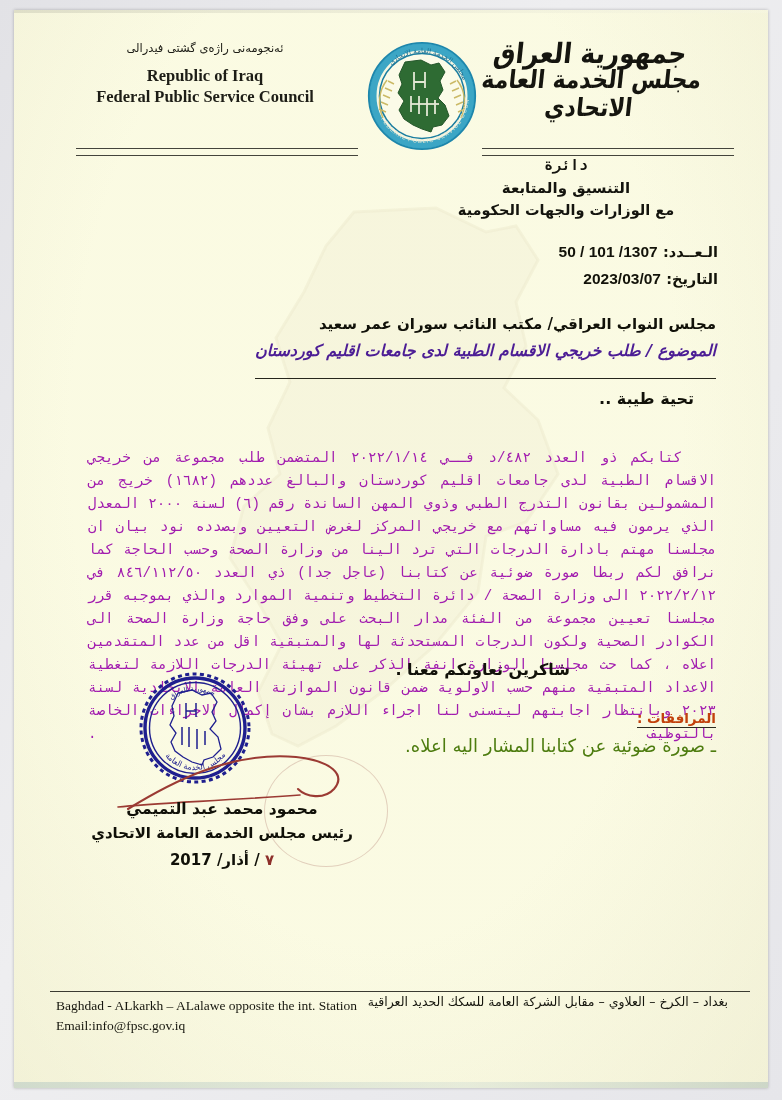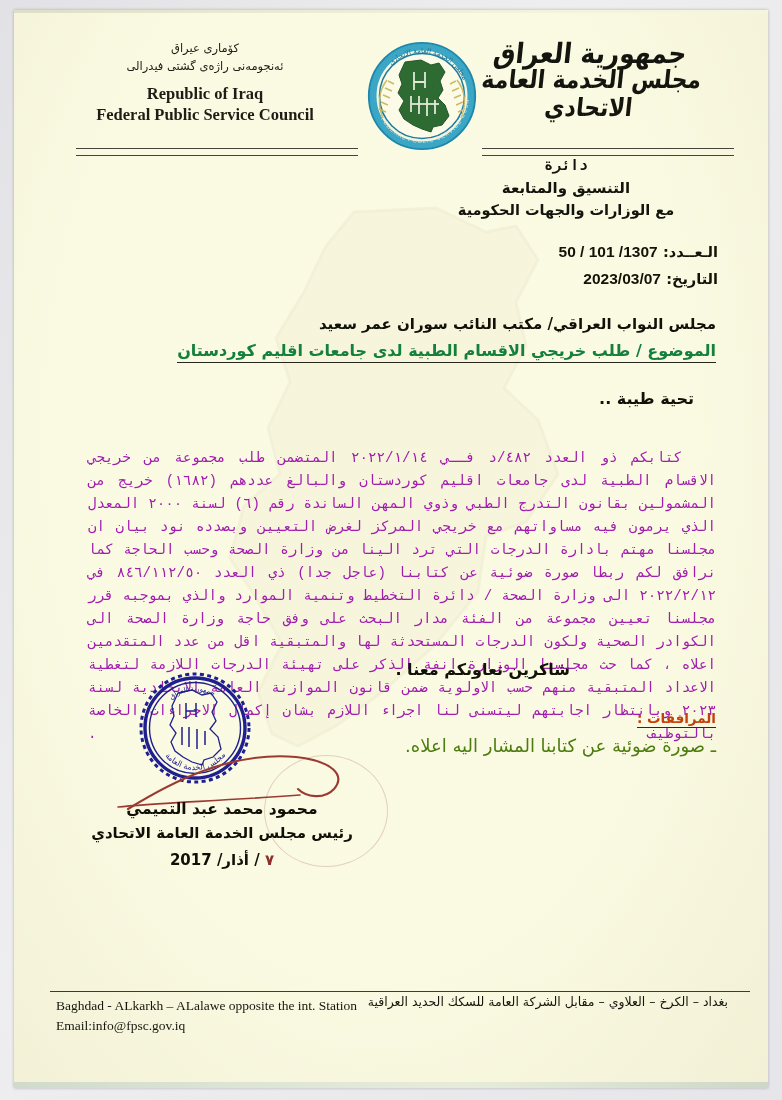--- a/index.html
+++ b/index.html
@@ -179,24 +179,25 @@
     color: #111109;
     letter-spacing: -.2px;
   }
   .subject {
     position: absolute;
     right: 52px; top: 331px;
     direction: rtl;
     font-family: "DejaVu Sans", sans-serif;
     font-weight: bold;
     font-size: 16px;
-    color: #15803d;
+    color: #4c1d95;
     border-bottom: 1.4px solid #26261c;
-    padding-bottom: 2px;
+    padding-bottom: 18px;
     letter-spacing: -.2px;
+    font-style: italic;
   }
 
   
   .greeting {
     position: absolute;
     right: 74px; top: 379px;
     direction: rtl;
     font-family: "DejaVu Sans", sans-serif;
     font-weight: bold;
     font-size: 16px;
@@ -338,21 +339,20 @@
                L94 268 L82 222 L104 176 L90 132 L118 86 L140 40 Z" fill="#e8e3c8" opacity="0.55"></path>
       <path d="M168 6 L250 2 L300 26 L330 20 L352 54 L330 96 L340 140 L318 182
                L352 214 L372 268 L340 316 L300 330 L292 386 L248 440 L196 486
                L150 520 L112 540 L86 528 L72 486 L96 438 L70 392 L44 352 L58 300
                L94 268 L82 222 L104 176 L90 132 L118 86 L140 40 Z" fill="none" stroke="#ddd7b6" stroke-width="3" opacity="0.6"></path>
     </svg>
 
     <div class="header">
 
       <div class="hdr-left">
-        <div class="kurdish">كۆماری عیراق</div>
         <div class="kurdish">ئه‌نجومه‌نی راژه‌ی گشتی فیدرالی</div>
         <div class="eng-title">
           <div>Republic of Iraq</div>
           <div>Federal Public Service Council</div>
         </div>
       </div>
 
       <svg class="emblem" viewBox="0 0 126 126">
         <defs>
           <path id="ringTop" d="M 18,66 A 45,45 0 0 1 108,66" fill="none"></path>

